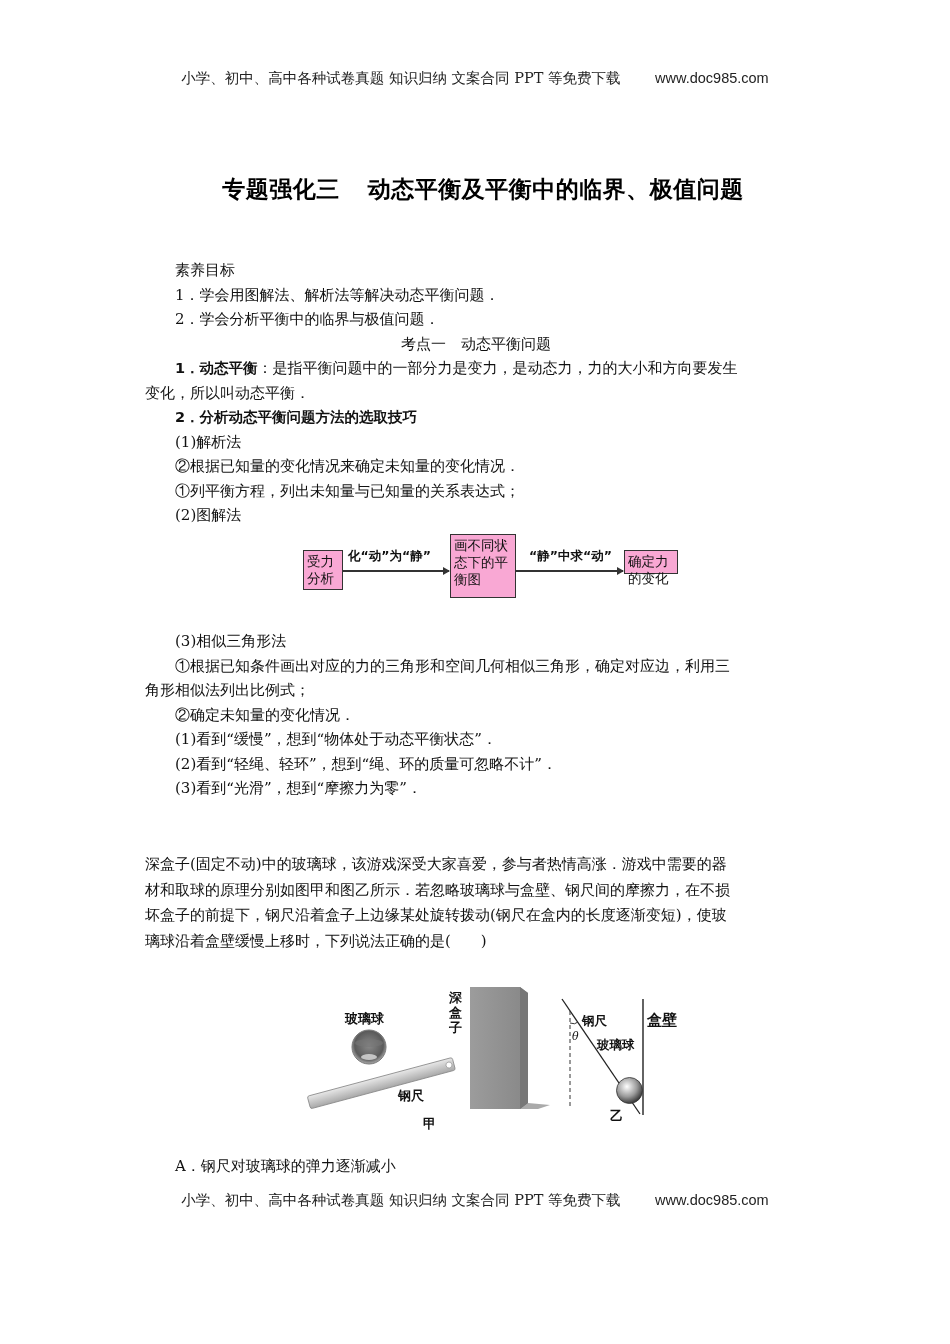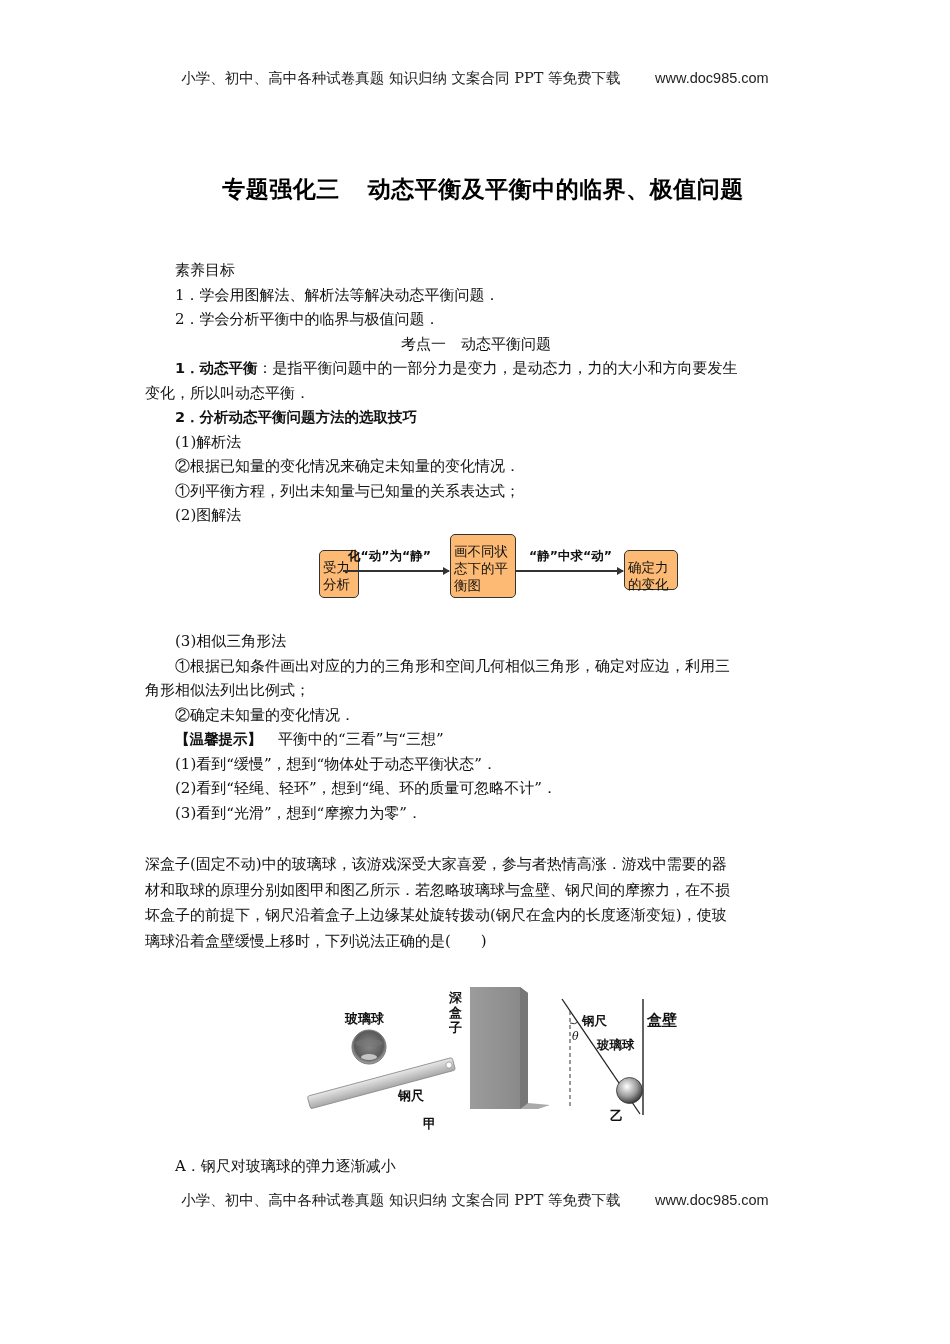--- a/index.html
+++ b/index.html
@@ -14,23 +14,23 @@
              font-family: "DejaVu Sans", "Liberation Sans", sans-serif; font-weight: bold;
              font-size: 23px; letter-spacing: 0.5px; color: #000; }
     .title .gap { display: inline-block; width: 28px; }
     .body { position: absolute; left: 145px; width: 662px; font-size: 15px; line-height: 24.5px; }
     .line { white-space: nowrap; }
     .ind { padding-left: 30px; }
     .center { text-align: center; }
     .sans-b { font-family: "DejaVu Sans", "Liberation Sans", sans-serif; font-weight: bold; font-size: 14.5px; }
     
     .flow { position: absolute; left: 303px; top: 534px; width: 375px; height: 64px; }
-    .fbox { position: absolute; border: 1.5px solid #333; border-radius: 5px; background: #fdba74;
+    .fbox { position: absolute; border: 1.5px solid #333; border-radius: 0; background: #f9a8d4;
             font-family: "DejaVu Sans", "Liberation Sans", sans-serif; font-size: 13.5px; line-height: 17px;
-            padding: 8px 3px; box-sizing: border-box; color: #111; }
+            padding: 2px 3px; box-sizing: border-box; color: #111; }
     .farrow { position: absolute; height: 1.5px; background: #333; }
     .farrow::after { content: ""; position: absolute; right: -1px; top: -3.5px;
                      border-left: 7px solid #333; border-top: 4px solid transparent; border-bottom: 4px solid transparent; }
     .flabel { position: absolute; font-family: "DejaVu Sans", "Liberation Sans", sans-serif; font-weight: bold; font-size: 12.5px; white-space: nowrap; text-align: center; }
     
     .fig { position: absolute; left: 300px; top: 985px; width: 395px; height: 140px; }
     .figlbl { position: absolute; font-family: "DejaVu Sans", "Liberation Sans", sans-serif; font-weight: bold; font-size: 13px; white-space: nowrap; color: #111; }
   </style>
 </head>
 <body>
@@ -52,45 +52,44 @@
   <div class="line ind"><span class="sans-b">1．动态平衡</span><span>：是指平衡问题中的一部分力是变力，是动态力，力的大小和方向要发生</span></div>
   <div class="line">变化，所以叫动态平衡．</div>
   <div class="line ind sans-b">2．分析动态平衡问题方法的选取技巧</div>
   <div class="line ind">(1)解析法</div>
   <div class="line ind">②根据已知量的变化情况来确定未知量的变化情况．</div>
   <div class="line ind">①列平衡方程，列出未知量与已知量的关系表达式；</div>
   <div class="line ind">(2)图解法</div>
 </div>
 
 <div class="flow">
-  <div class="fbox" style="left:16px; top:16px; width:40px; height:48px;">
+  <div class="fbox" style="left:0; top:16px; width:40px; height:40px;">
     <div>受力</div>
     <div>分析</div>
   </div>
   <div class="farrow" style="left:40px; top:36px; width:106px;"></div>
   <div class="flabel" style="left:45px; top:14px;">化“动”为“静”</div>
   <div class="fbox" style="left:147px; top:0; width:66px; height:64px;">
     <div>画不同状</div>
     <div>态下的平</div>
     <div>衡图</div>
   </div>
   <div class="farrow" style="left:213px; top:36px; width:107px;"></div>
   <div class="flabel" style="left:226px; top:14px;">“静”中求“动”</div>
-  <div class="fbox" style="left:321px; top:16px; width:54px; height:40px;">
+  <div class="fbox" style="left:321px; top:16px; width:54px; height:24px;">
     <div>确定力</div>
     <div>的变化</div>
   </div>
 </div>
 
 <div class="body" style="top:629px;">
   <div class="line ind">(3)相似三角形法</div>
   <div class="line ind">①根据已知条件画出对应的力的三角形和空间几何相似三角形，确定对应边，利用三</div>
   <div class="line">角形相似法列出比例式；</div>
   <div class="line ind">②确定未知量的变化情况．</div>
-  <div class="line ind"><span class="sans-b">【温馨提示】</span><span style="display:inline-block;width:16px;"></span><span>平衡中的“三看”与“三想”</span></div>
   <div class="line ind">(1)看到“缓慢”，想到“物体处于动态平衡状态”．</div>
   <div class="line ind">(2)看到“轻绳、轻环”，想到“绳、环的质量可忽略不计”．</div>
   <div class="line ind">(3)看到“光滑”，想到“摩擦力为零”．</div>
 </div>
 
 <div class="body" style="top:852px; line-height:25.5px;">
   <div class="line">深盒子(固定不动)中的玻璃球，该游戏深受大家喜爱，参与者热情高涨．游戏中需要的器</div>
   <div class="line">材和取球的原理分别如图甲和图乙所示．若忽略玻璃球与盒壁、钢尺间的摩擦力，在不损</div>
   <div class="line">坏盒子的前提下，钢尺沿着盒子上边缘某处旋转拨动(钢尺在盒内的长度逐渐变短)，使玻</div>
   <div class="line">璃球沿着盒壁缓慢上移时，下列说法正确的是(　　)</div>

